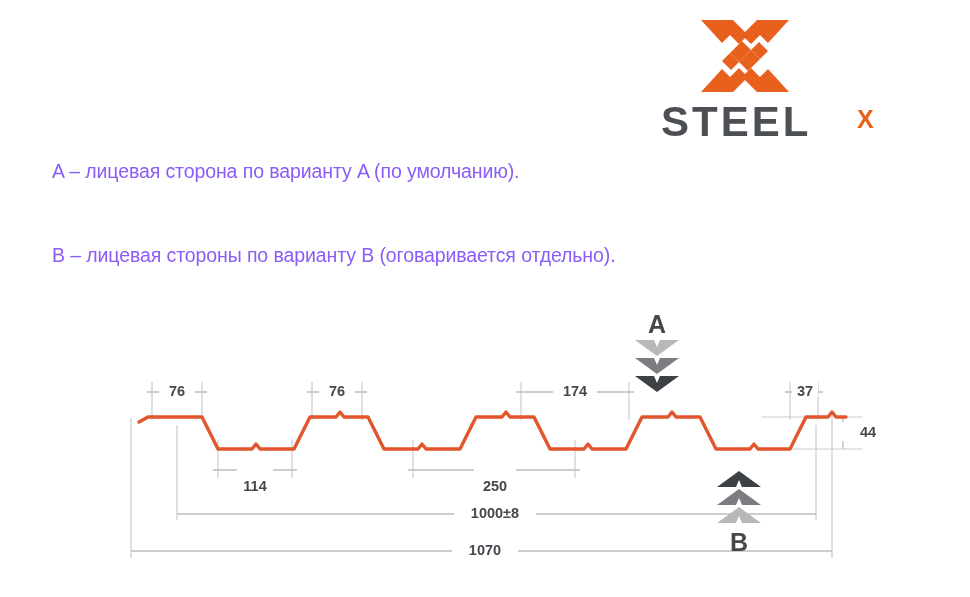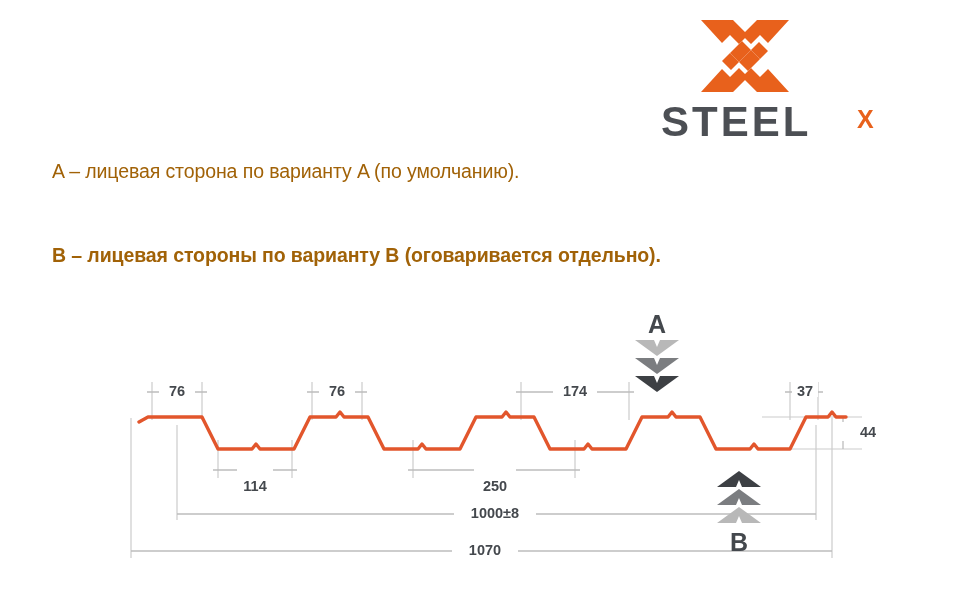--- a/index.html
+++ b/index.html
@@ -36,28 +36,28 @@
     left: 0px;
     top: 82px;
     width: 250px;
     height: 44px;
   }
 
   
   .legend-line {
     position: absolute;
     left: 52px;
-    color: #a16207;
+    color: #8b5cf6;
     font-size: 19.5px;
     font-weight: 400;
     letter-spacing: -0.1px;
     white-space: nowrap;
   }
   #legend-a { top: 160px; }
-  #legend-b { top: 244px; font-weight: bold; }
+  #legend-b { top: 244px; }
 
   
   #drawing {
     position: absolute;
     left: 0;
     top: 0;
     width: 970px;
     height: 597px;
   }
   #drawing text {

